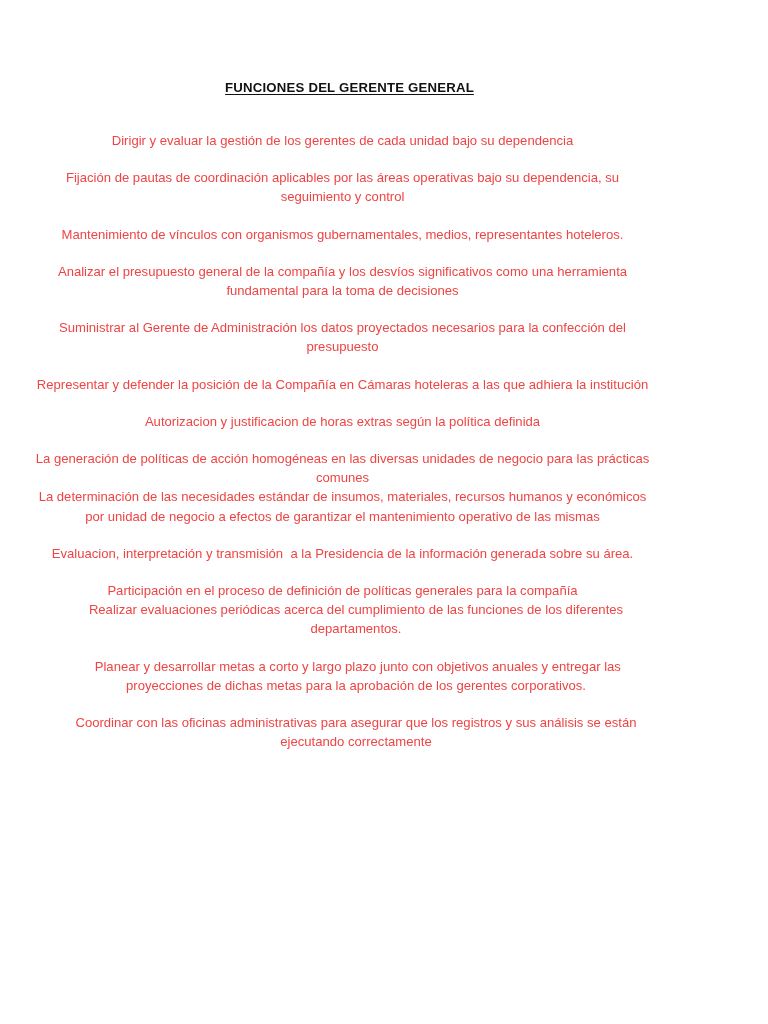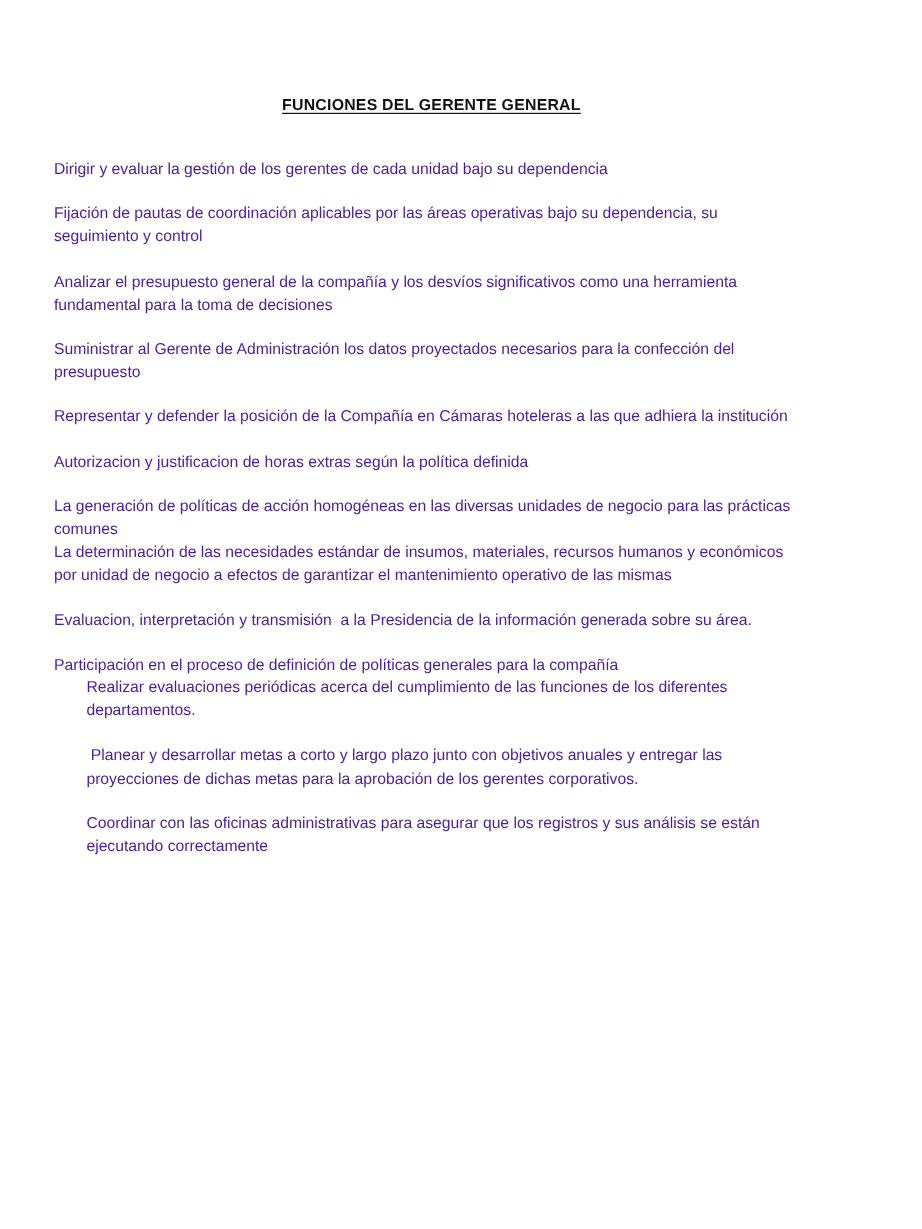--- a/index.html
+++ b/index.html
@@ -15,21 +15,21 @@
     height: 1024px;
     background: #ffffff;
     overflow: hidden;
     box-sizing: border-box;
     font-family: "Liberation Sans", sans-serif;
     color: #2b2b2b;
   }
 
   .doc-body {
     position: absolute;
-    left: 45px;
+    left: 35px;
     top: 78px;
     width: 615px;
   }
 
   .doc-title {
     text-align: center;
     font-weight: bold;
     font-size: 13.2px;
     line-height: 19px;
     color: #111111;
@@ -40,22 +40,22 @@
 
   .doc-title span.title-text {
     text-decoration: underline;
     text-underline-offset: 2px;
   }
 
   p.para {
     margin: 0 0 18px 0;
     font-size: 13.1px;
     line-height: 19.2px;
-    color: #4c1d95;
-    text-align: left;
+    color: #ef4444;
+    text-align: center;
     white-space: pre-wrap;
   }
 
   
   p.para.tight {
     margin-bottom: 18px;
   }
 
   p.para.nogap {
     margin-top: -18px;
@@ -73,20 +73,21 @@
 <body>
 
 <div class="page">
 
   <div class="doc-body">
 
     <h1 class="doc-title"><span class="title-text">FUNCIONES DEL GERENTE GENERAL</span></h1>
 
     <p class="para">Dirigir y evaluar la gestión de los gerentes de cada unidad bajo su dependencia</p>
     <p class="para">Fijación de pautas de coordinación aplicables por las áreas operativas bajo su dependencia, su seguimiento y control</p>
+    <p class="para">Mantenimiento de vínculos con organismos gubernamentales, medios, representantes hoteleros.</p>
     <p class="para">Analizar el presupuesto general de la compañía y los desvíos significativos como una herramienta fundamental para la toma de decisiones</p>
     <p class="para">Suministrar al Gerente de Administración los datos proyectados necesarios para la confección del presupuesto</p>
     <p class="para">Representar y defender la posición de la Compañía en Cámaras hoteleras a las que adhiera la institución</p>
     <p class="para">Autorizacion y justificacion de horas extras según la política definida</p>
     <p class="para tight">La generación de políticas de acción homogéneas en las diversas unidades de negocio para las prácticas comunes</p>
     <p class="para nogap">La determinación de las necesidades estándar de insumos, materiales, recursos humanos y económicos por unidad de negocio a efectos de garantizar el mantenimiento operativo de las mismas</p>
     <p class="para tight">Evaluacion, interpretación y transmisión  a la Presidencia de la información generada sobre su área.</p>
     <p class="para">Participación en el proceso de definición de políticas generales para la compañía</p>
     <p class="para indent nogap">Realizar evaluaciones periódicas acerca del cumplimiento de las funciones de los diferentes departamentos.</p>
     <p class="para indent"> Planear y desarrollar metas a corto y largo plazo junto con objetivos anuales y entregar las proyecciones de dichas metas para la aprobación de los gerentes corporativos.</p>

